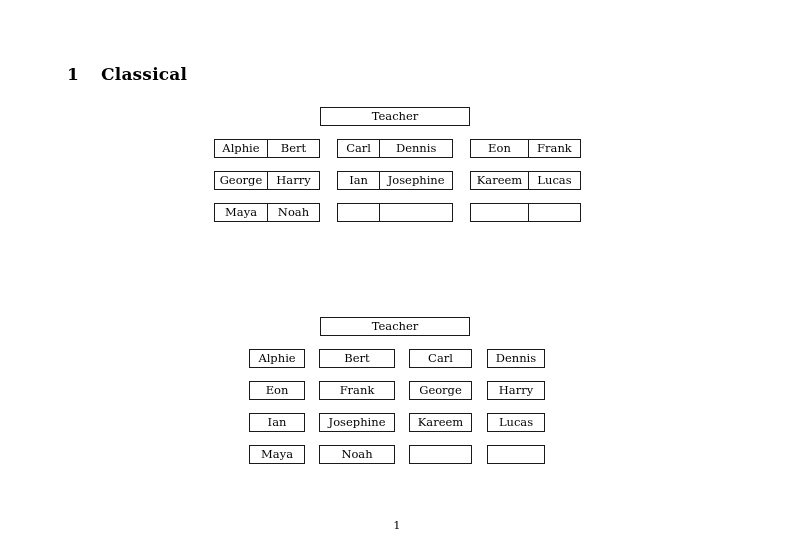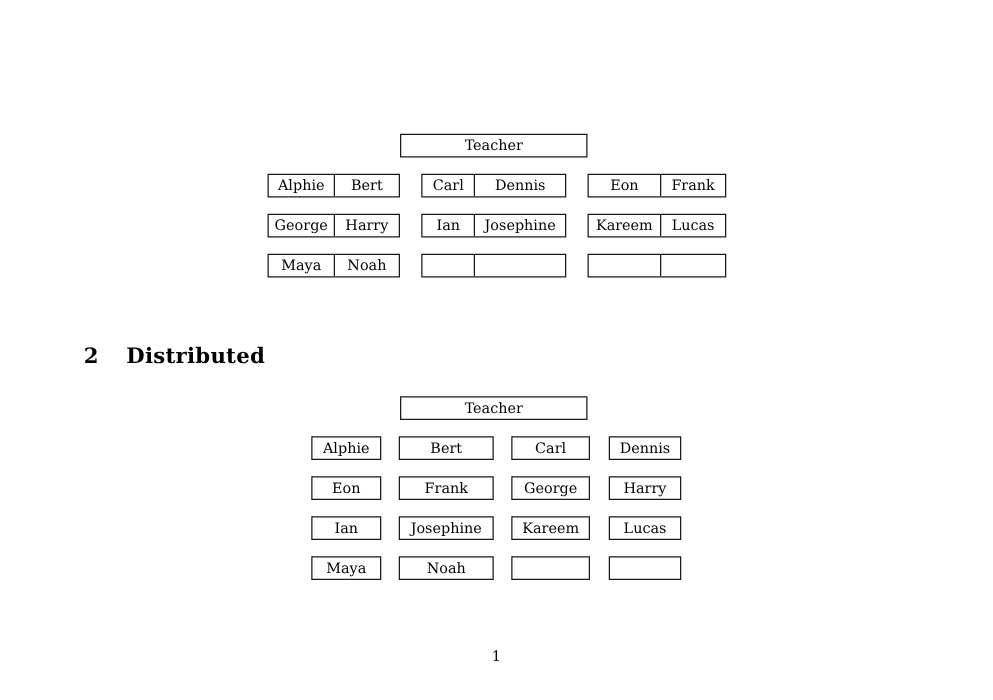--- a/index.html
+++ b/index.html
@@ -112,20 +112,23 @@
     text-align: center;
     font-size: 11.5px;
     line-height: 1;
   }
 </style>
 </head>
 <body>
 
 <div class="page">
 
+  <div class="section-heading" id="heading-classical">
+    <span class="sec-num">1</span><span class="sec-title">Classical</span>
+  </div>
 
   <div class="tbl teacher-box" id="teacher-classical">
     <div class="cell">Teacher</div>
   </div>
 
   <div class="tbl s1-group-a s1-row-0">
     <div class="cell">Alphie</div>
     <div class="cell">Bert</div>
   </div>
   <div class="tbl s1-group-a s1-row-1">
@@ -156,23 +159,20 @@
   </div>
   <div class="tbl s1-group-c s1-row-1">
     <div class="cell">Kareem</div>
     <div class="cell">Lucas</div>
   </div>
   <div class="tbl s1-group-c s1-row-2">
     <div class="cell"></div>
     <div class="cell"></div>
   </div>
 
-  <div class="section-heading" id="heading-distributed">
-    <span class="sec-num">2</span><span class="sec-title">Distributed</span>
-  </div>
 
   <div class="tbl teacher-box" id="teacher-distributed">
     <div class="cell">Teacher</div>
   </div>
 
   <div class="tbl s2-box s2-col-0 s2-row-0">
     <div class="cell">Alphie</div>
   </div>
   <div class="tbl s2-box s2-col-1 s2-row-0">
     <div class="cell">Bert</div>

